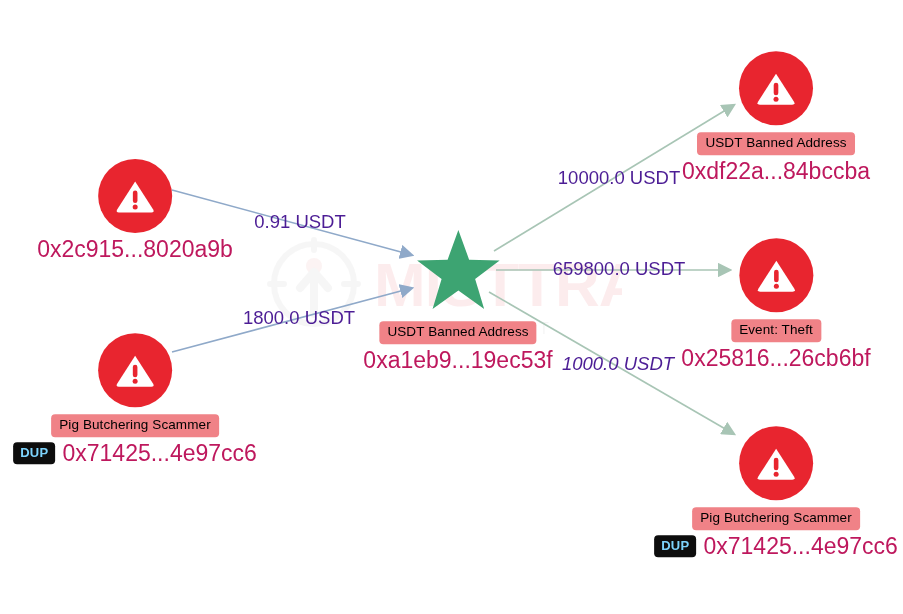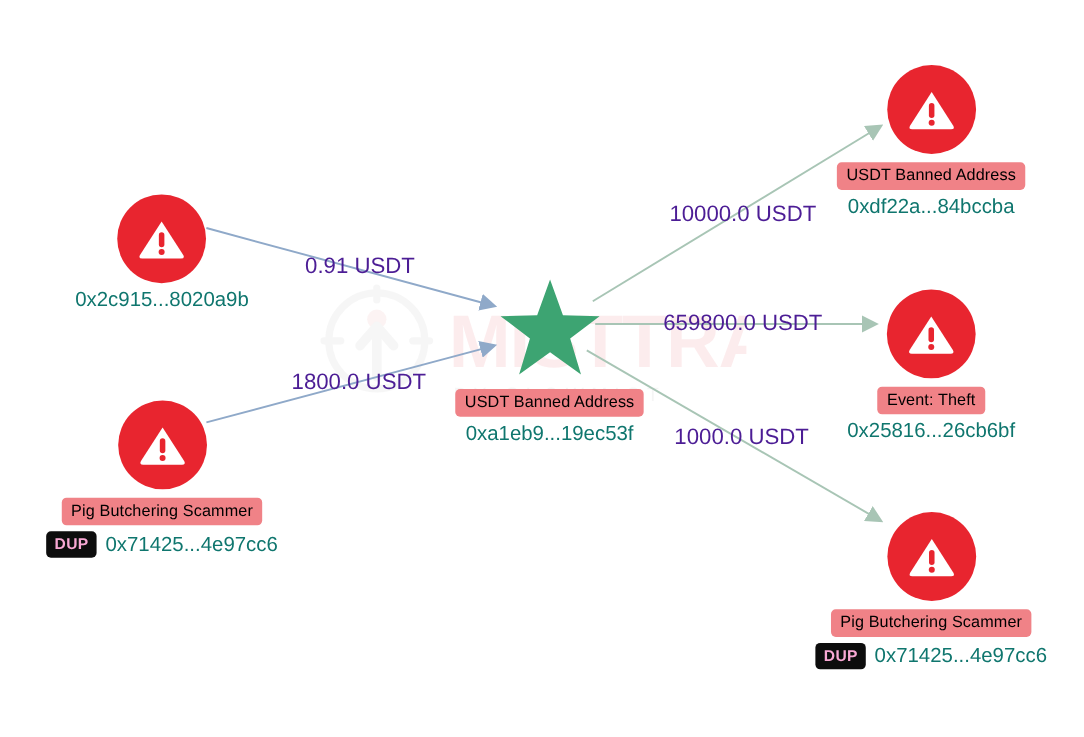--- a/index.html
+++ b/index.html
@@ -67,31 +67,31 @@
   }
   .addr-row {
     margin-top: 5px;
     display: flex;
     align-items: center;
     gap: 7px;
     white-space: nowrap;
   }
   .dup-badge {
     background: #0d0d0d;
-    color: #f9a8d4;
+    color: #7dd3fc;
     font-size: 13px;
     font-weight: bold;
     line-height: 1;
     padding: 4px 7px 5px 7px;
     border-radius: 4px;
     letter-spacing: 0.3px;
   }
   .addr {
-    font-size: 17px;
-    color: #0f766e;
+    font-size: 23px;
+    color: #be185d;
     line-height: 1;
   }
   .edge-label {
     position: absolute;
     transform: translate(-50%, -50%);
     font-size: 18.5px;
     color: #4c1d95;
     white-space: nowrap;
     line-height: 1;
   }
@@ -132,21 +132,21 @@
 
     <line x1="496" y1="270" x2="730" y2="270" stroke="#a8c5b5" stroke-width="1.6" marker-end="url(#arrow-out)"></line>
 
     <line x1="489" y1="292" x2="734" y2="434" stroke="#a8c5b5" stroke-width="1.6" marker-end="url(#arrow-out)"></line>
   </svg>
 
   <div class="edge-label" style="left:300px; top:222px;">0.91 USDT</div>
   <div class="edge-label" style="left:299px; top:318px;">1800.0 USDT</div>
   <div class="edge-label" style="left:619px; top:178px;">10000.0 USDT</div>
   <div class="edge-label" style="left:619px; top:269px;">659800.0 USDT</div>
-  <div class="edge-label" style="left:618px; top:364px;">1000.0 USDT</div>
+  <div class="edge-label" style="left:618px; top:364px;font-style:italic;">1000.0 USDT</div>
 
   <div class="node" style="left:135px; top:210px;">
     <div class="warn-circle">
       <svg width="44" height="44" viewBox="0 0 44 44">
         <path d="M22 7.5 L40 35.5 Q41.6 38.5 38.2 38.5 L5.8 38.5 Q2.4 38.5 4 35.5 Z" fill="#ffffff"></path>
         <rect x="19.7" y="16.5" width="4.6" height="12.5" rx="2.3" fill="#e8252f"></rect>
         <circle cx="22" cy="33" r="2.5" fill="#e8252f"></circle>
       </svg>
     </div>
     <div class="addr-row">

